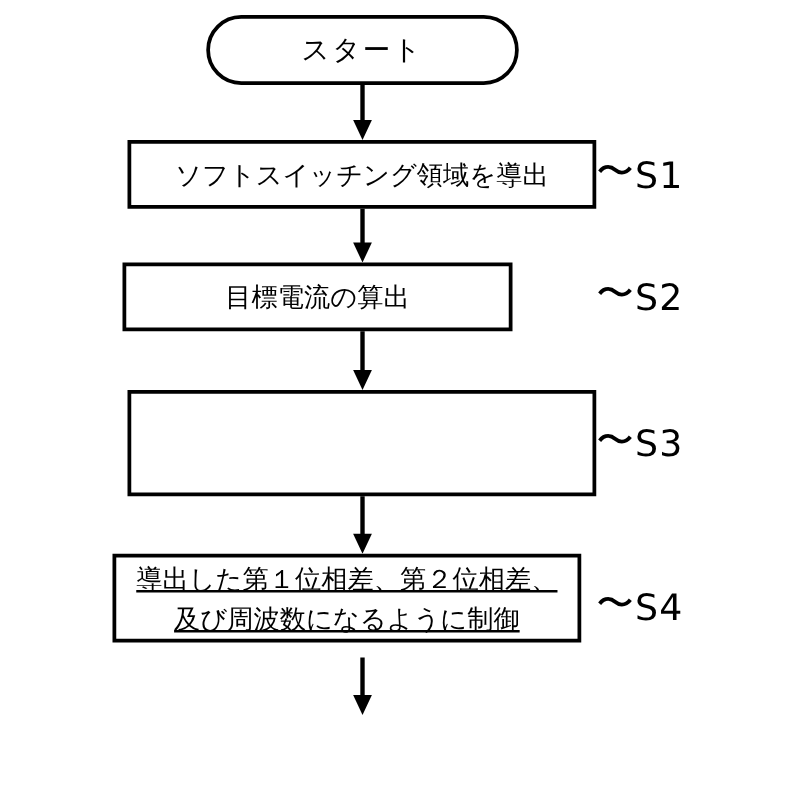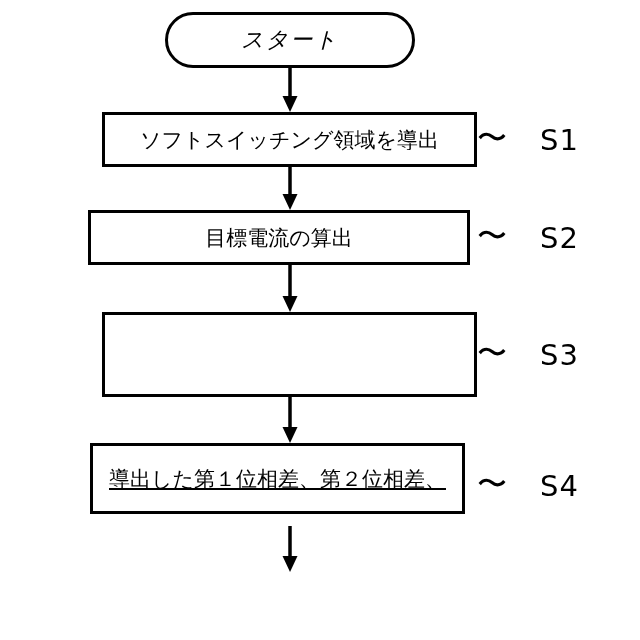--- a/index.html
+++ b/index.html
@@ -51,21 +51,20 @@
     white-space: nowrap;
   }
   .step-label .tilde {
     font-size: 30px;
     line-height: 30px;
     margin-right: 1px;
     transform: translateY(-2px);
   }
   .step-label .sid {
     letter-spacing: 1px;
-    margin-left: 32px;
   }
   #arrow-layer {
     position: absolute;
     left: 0; top: 0;
     width: 640px;
     height: 640px;
     pointer-events: none;
   }
 </style>
 </head>
@@ -89,49 +88,50 @@
     <g>
       <line x1="290" y1="396" x2="290" y2="429" stroke="#000000" stroke-width="3.5"></line>
       <polygon points="282.5,427 297.5,427 290,443" fill="#000000"></polygon>
     </g>
     <g>
       <line x1="290" y1="526" x2="290" y2="558" stroke="#000000" stroke-width="3.5"></line>
       <polygon points="282.5,556 297.5,556 290,572" fill="#000000"></polygon>
     </g>
   </svg>
 
-  <div class="terminal" style="left:165px; top:12px; width:250px; height:56px;font-style:italic;">
+  <div class="terminal" style="left:165px; top:12px; width:250px; height:56px;">
     <span>スタート</span>
   </div>
 
   <div class="process" style="left:102px; top:112px; width:375px; height:55px;">
     <span class="line">ソフトスイッチング領域を導出</span>
   </div>
   <div class="step-label" style="left:477px; top:123px;">
     <span class="tilde">〜</span>
     <span class="sid">S1</span>
   </div>
 
-  <div class="process" style="left:88px; top:210px; width:382px; height:55px;">
+  <div class="process" style="left:98px; top:210px; width:312px; height:55px;">
     <span class="line">目標電流の算出</span>
   </div>
   <div class="step-label" style="left:477px; top:221px;">
     <span class="tilde">〜</span>
     <span class="sid">S2</span>
   </div>
 
   <div class="process" style="left:102px; top:312px; width:375px; height:85px;">
   </div>
   <div class="step-label" style="left:477px; top:338px;">
     <span class="tilde">〜</span>
     <span class="sid">S3</span>
   </div>
 
   <div class="process" style="left:90px; top:443px; width:375px; height:71px;text-decoration:underline;">
     <span class="line">導出した第１位相差、第２位相差、</span>
+    <span class="line">及び周波数になるように制御</span>
   </div>
   <div class="step-label" style="left:477px; top:469px;">
     <span class="tilde">〜</span>
     <span class="sid">S4</span>
   </div>
 
 
 </div>
 
 </body></html>

